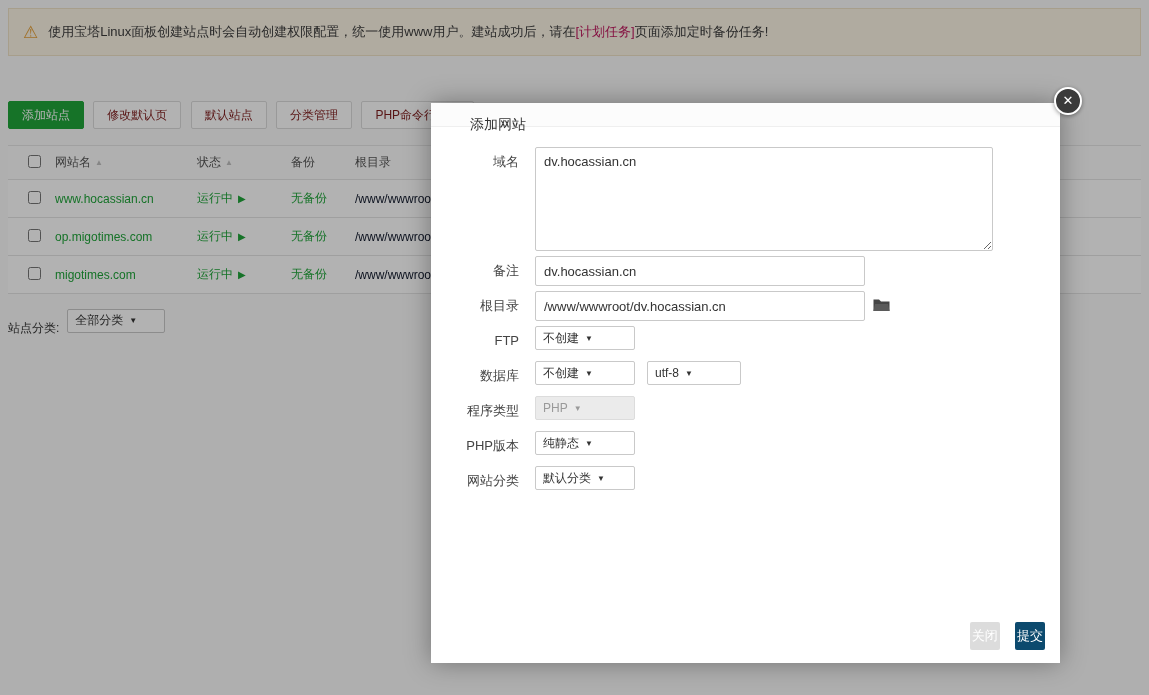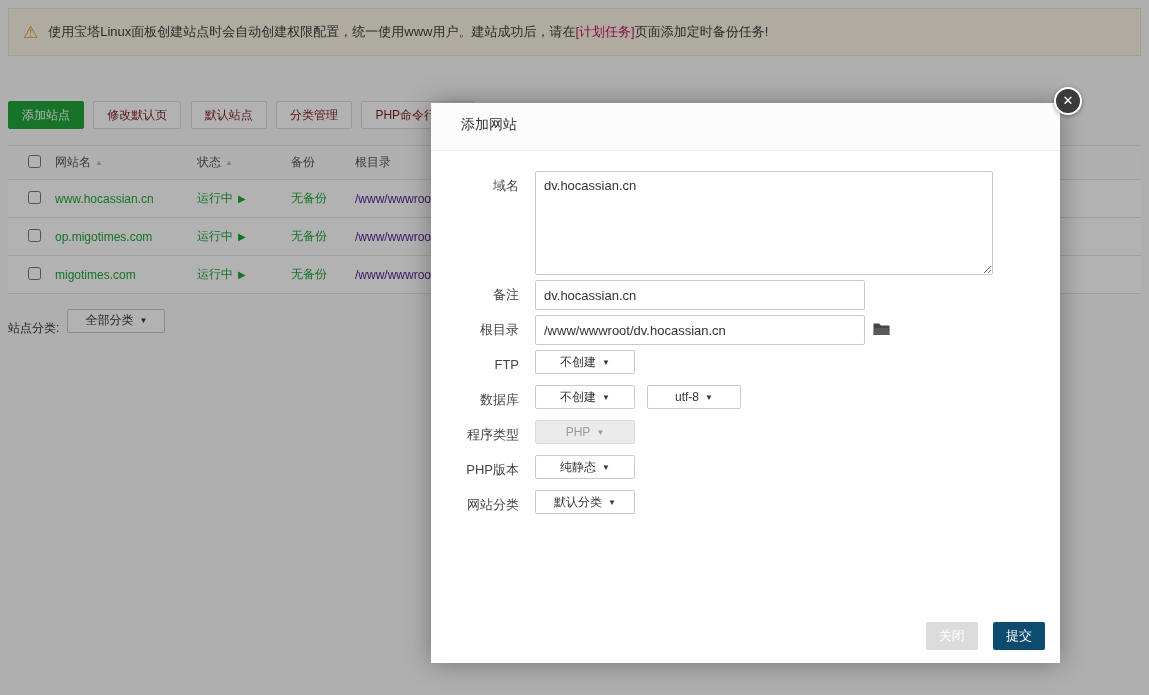--- a/index.html
+++ b/index.html
@@ -58,31 +58,31 @@
   .t-head { height: 34px; color: #555; background: #fcfcfc; }
   .c-check { width: 47px; padding-left: 20px; }
   .c-name  { width: 142px; }
   .c-status{ width: 94px; }
   .c-backup{ width: 64px; }
   .c-root  { flex: 1; overflow: hidden; white-space: nowrap; }
   .sort { font-size: 8px; color: #c0c0c0; margin-left: 4px; vertical-align: 1px; }
   .link-green { color: #20a53a; text-decoration: none; cursor: pointer; }
   .status-run { color: #20a53a; cursor: pointer; text-align: center; }
   .play-icon { color: #20a53a; font-size: 10px; margin-left: 5px; }
-  .root-path { color: #4c1d95; }
+  .root-path { color: #0f172a; }
 
   
   .footerbar { margin-top: 10px; display: flex; align-items: center; }
   .footerbar-label { color: #333; font-size: 12px; margin-right: 8px; margin-top: 16px; }
 
   
   .select {
     display: inline-flex;
     align-items: center;
-    justify-content: center;
+    justify-content: flex-start;
     width: 100px;
     height: 24px;
     border: 1px solid #c9c9c9;
     background: #fff;
     padding: 0 7px;
     font-size: 12px;
     color: #333;
     cursor: pointer;
     border-radius: 2px;
   }
@@ -98,22 +98,22 @@
   }
   .modal {
     position: absolute;
     left: 431px; top: 103px;
     width: 629px; height: 560px;
     background: #fff;
     z-index: 20;
     box-shadow: 0 0 24px rgba(0,0,0,0.35);
   }
   .modal-header {
-    height: 48px; line-height: 42px;
-    padding: 0 30px;
+    height: 24px; line-height: 42px;
+    padding: 0 39px;
     font-size: 14px; color: #333;
     border-bottom: 1px solid #efefef;
     background: #fcfcfc;
   }
   .modal-close {
     position: absolute;
     top: -16px; right: -22px;
     width: 28px; height: 28px;
     border-radius: 50%;
     background: #3a3a3a;
@@ -166,21 +166,21 @@
   .modal-footer {
     position: absolute;
     left: 0; bottom: 0;
     width: 100%;
     padding: 13px 15px;
     text-align: right;
   }
   .m-btn {
     display: inline-block;
     height: 28px; line-height: 28px;
-    padding: 0 13px;
+    padding: 0 2px;
     border: none;
     border-radius: 2px;
     font-size: 13px;
     color: #fff;
     cursor: pointer;
     margin-left: 12px;
     font-family: inherit;
   }
   .m-btn-close { background: #dcdcdc; }
   .m-btn-submit { background: #0c4a6e; }

